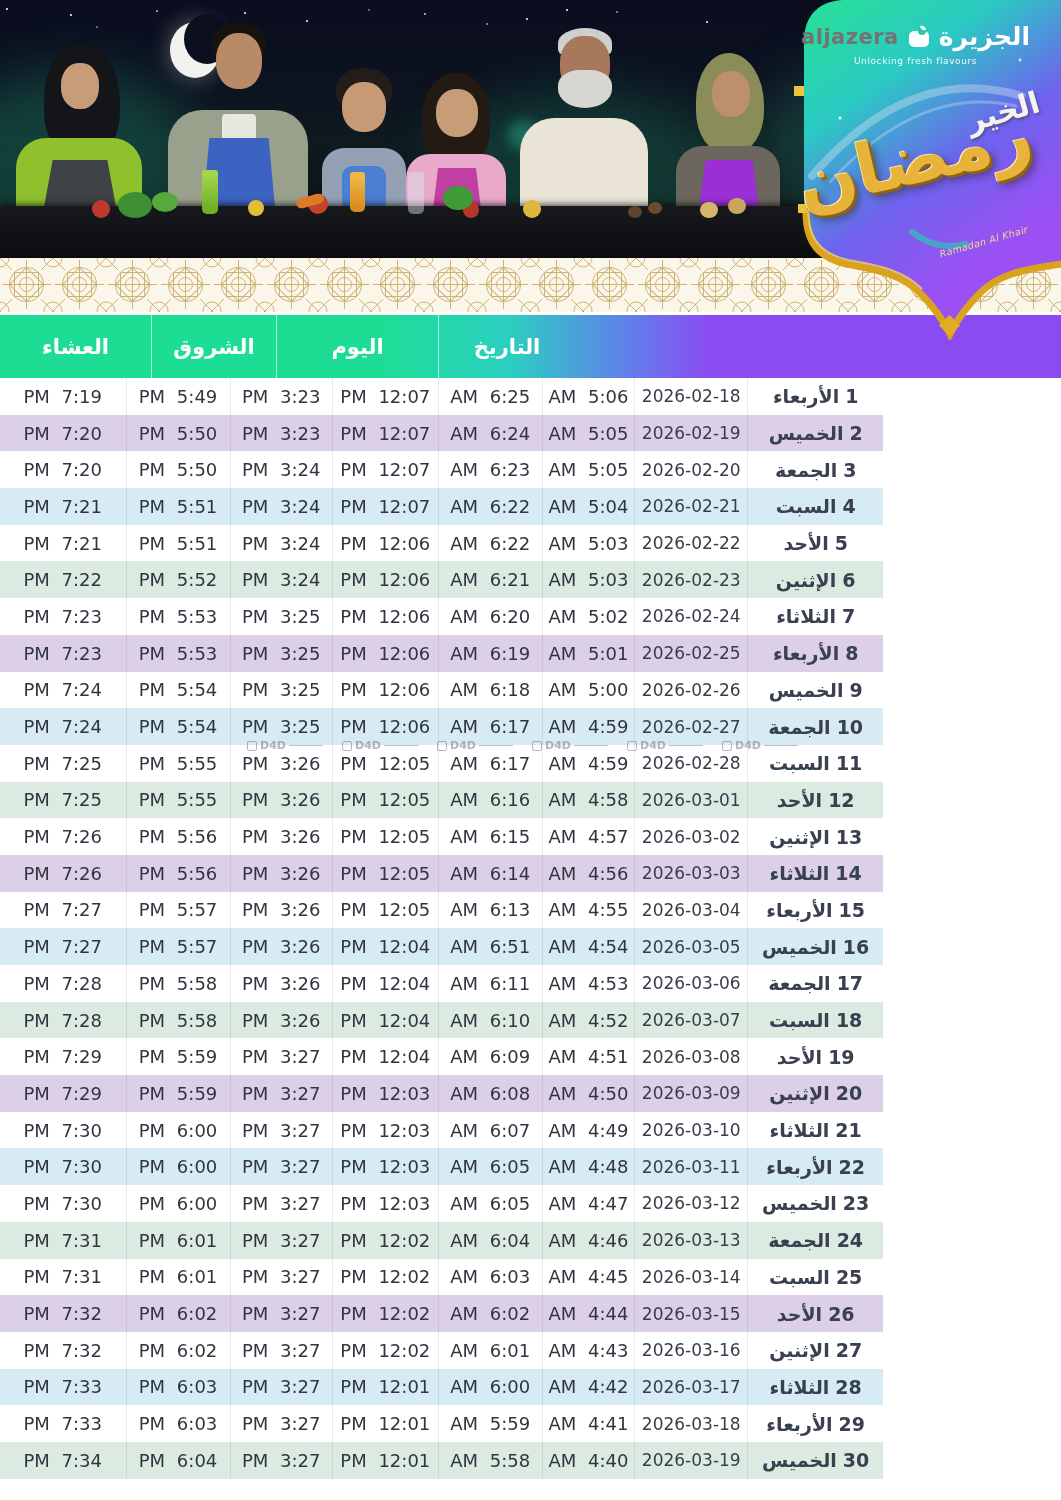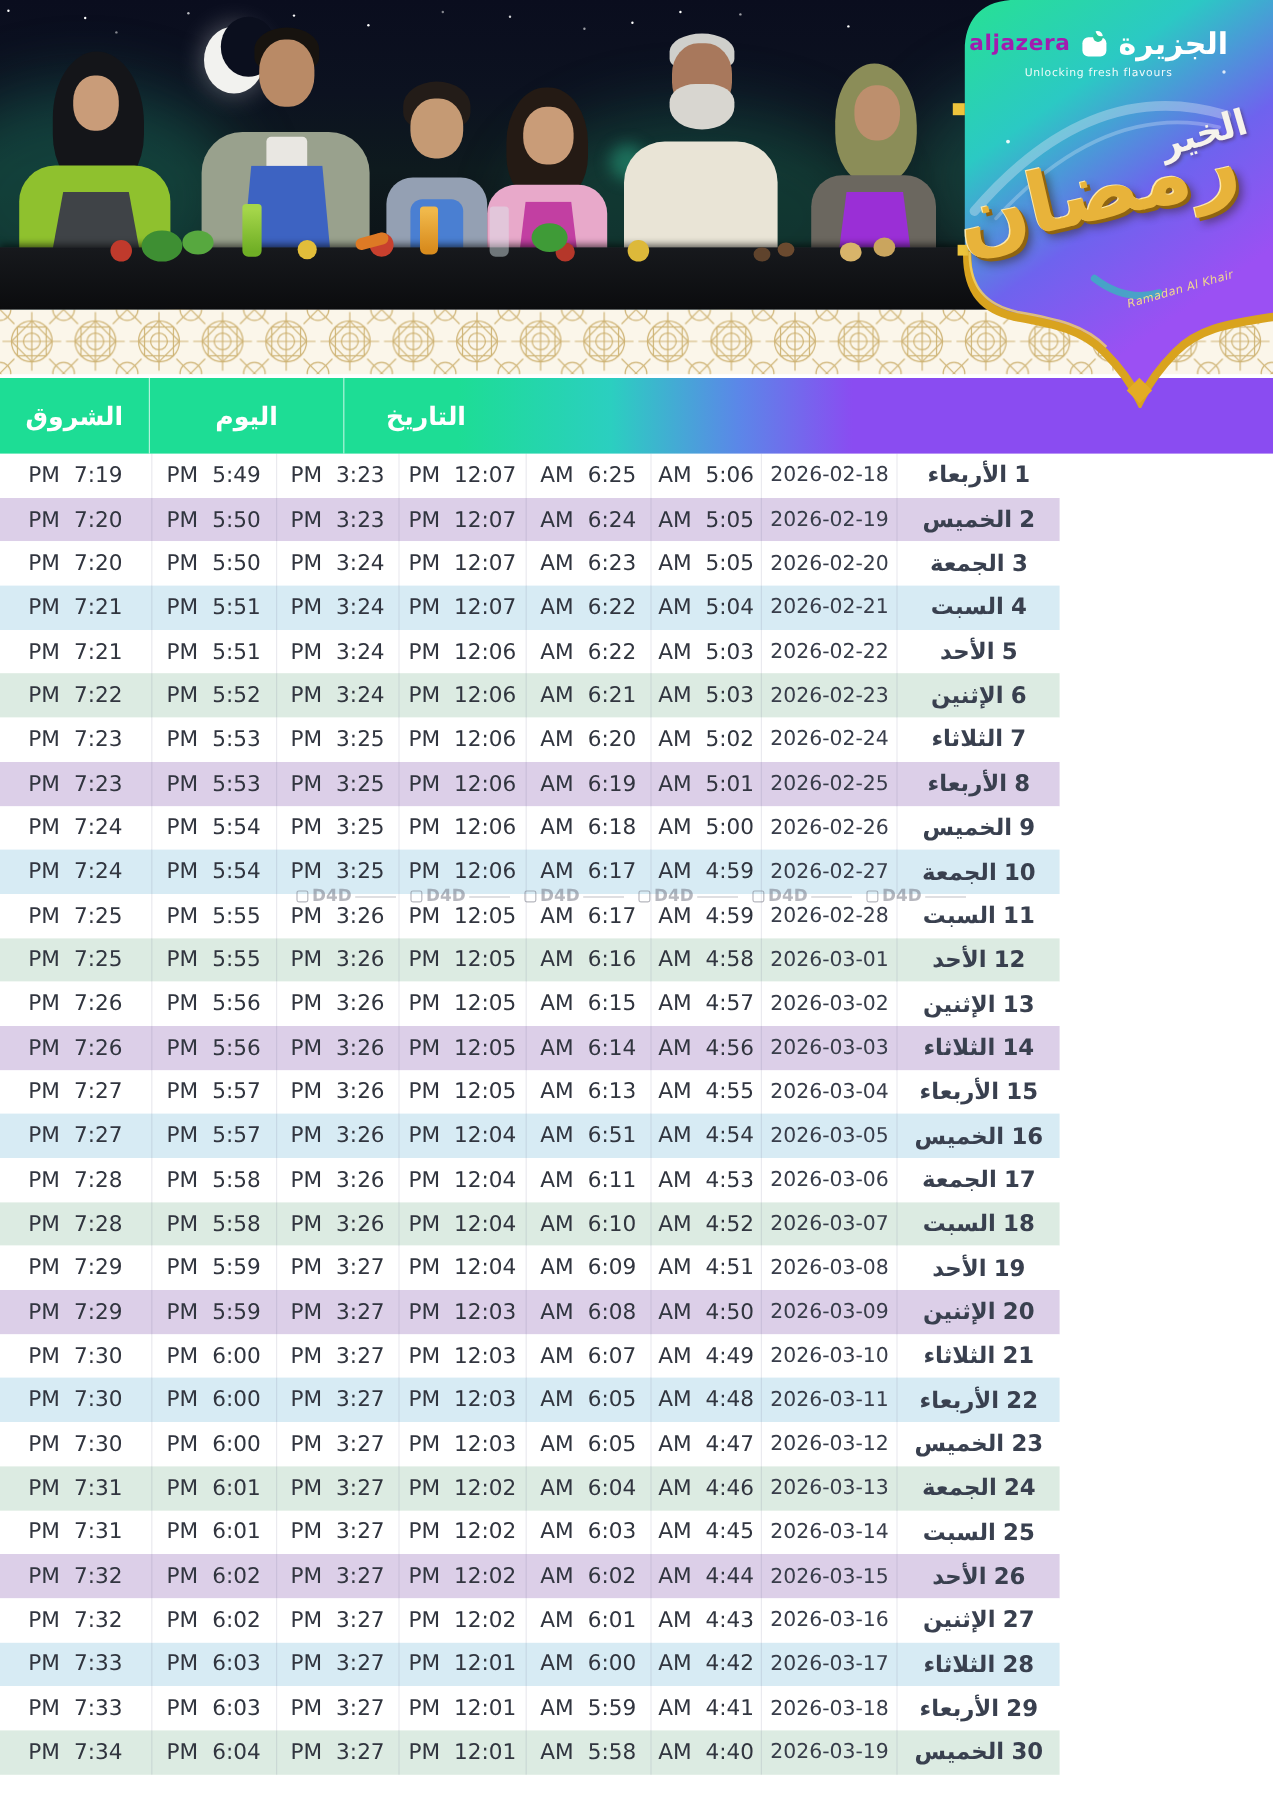--- a/index.html
+++ b/index.html
@@ -83,21 +83,21 @@
   .glass{position:absolute;z-index:4;border-radius:3px 3px 5px 5px;}
   .gl-green{left:202px;bottom:44px;width:16px;height:44px;background:linear-gradient(180deg,#a5d64a 10%,#6fae25 90%);}
   .gl-orange{left:350px;bottom:46px;width:15px;height:40px;background:linear-gradient(180deg,#f0b84a 10%,#d98c1e 90%);}
   .gl-clear{left:408px;bottom:44px;width:16px;height:42px;background:rgba(220,232,238,.45);}
   
   .strip{position:absolute;left:0;top:258px;width:1061px;height:54px;}
   
   .badge{position:absolute;left:770px;top:0;width:291px;height:340px;z-index:6;pointer-events:none;}
   .badge-svg{position:absolute;left:0;top:0;}
   .brand-row{position:absolute;left:0;top:22px;width:291px;display:flex;justify-content:center;align-items:center;gap:8px;}
-  .brand-latin{color:#a21caf;font-size:18px;font-weight:bold;letter-spacing:.5px;}
+  .brand-latin{color:#737373;font-size:21px;font-weight:bold;letter-spacing:.5px;}
   .brand-arabic{color:#fff;font-size:25px;font-weight:bold;}
   .tagline{position:absolute;left:0;top:56px;width:291px;text-align:center;color:rgba(255,255,255,.92);
     font-size:9px;letter-spacing:.6px;}
   .callig-top{position:absolute;left:196px;top:94px;color:#f6f3ec;font-size:30px;font-weight:bold;
     transform:rotate(-16deg);text-shadow:1px 2px 3px rgba(60,30,0,.4);}
   .callig-main{position:absolute;left:14px;top:118px;width:260px;text-align:center;color:#e8b33a;
     font-size:70px;font-weight:bold;transform:rotate(-13deg);
     text-shadow:-1px -1px 0 #ffe9a8,2px 3px 0 #8f6410,4px 6px 8px rgba(40,20,0,.45);}
   .callig-sub{position:absolute;left:168px;top:236px;color:#f3d98c;font-size:9.5px;font-style:italic;
     transform:rotate(-16deg);letter-spacing:.4px;}
@@ -111,21 +111,21 @@
   .row{display:flex;height:36.7px;background:#ffffff;}
   .td{display:flex;align-items:center;justify-content:center;box-sizing:border-box;
     border-right:1px solid rgba(90,95,130,.13);color:#31353f;font-size:18px;word-spacing:6px;}
   .td:last-child{border-right:none;}
   .td.c-date{font-size:17px;color:#383d4a;word-spacing:normal;}
   .td.c-day{direction:rtl;gap:6px;font-size:19px;font-weight:bold;color:#39404f;word-spacing:normal;}
   .c-isha{width:152px}.c-mag{width:125px}.c-asr{width:123px}.c-dhr{width:127px}
   .c-shr{width:125px}.c-fjr{width:111px}.c-date{width:136px}.c-day{width:162px}
   
   .wm{position:absolute;top:739px;z-index:4;display:flex;align-items:center;gap:3px;
-    color:rgba(110,112,125,.5);font-size:14px;font-weight:bold;}
+    color:rgba(110,112,125,.5);font-size:11px;font-weight:bold;}
   .wm .box{width:8px;height:8px;border:1px solid rgba(110,112,125,.5);border-radius:2px;display:inline-block;}
   .wm .dash{width:34px;border-top:1px solid rgba(110,112,125,.45);display:inline-block;}
   .wm1{left:247px}.wm2{left:342px}.wm3{left:437px}.wm4{left:532px}.wm5{left:627px}.wm6{left:722px}
 </style>
 </head>
 <body>
 
 <div class="banner">
   <div class="wash wash1"></div>
   <div class="wash wash2"></div>
@@ -256,20 +256,21 @@
     </svg>
     <span class="brand-arabic">الجزيرة</span>
   </div>
   <div class="tagline">Unlocking fresh flavours</div>
   <div class="callig-top">الخير</div>
   <div class="callig-main">رمضان</div>
   <div class="callig-sub">Ramadan Al Khair</div>
 </div>
 
 <div class="thead">
+  <div class="th c-isha">العشاء</div>
   <div class="th c-shr">الشروق</div>
   <div class="th c-day">اليوم</div>
   <div class="th c-date">التاريخ</div>
 </div>
 
 <div class="tbody">
   <div class="row">
     <div class="td c-isha">PM 7:19</div>
     <div class="td c-mag">PM 5:49</div>
     <div class="td c-asr">PM 3:23</div>

